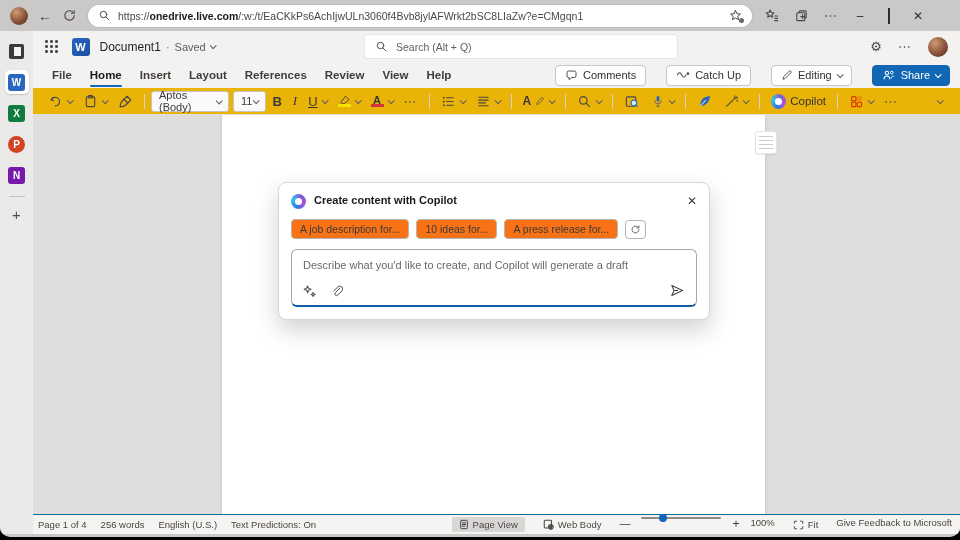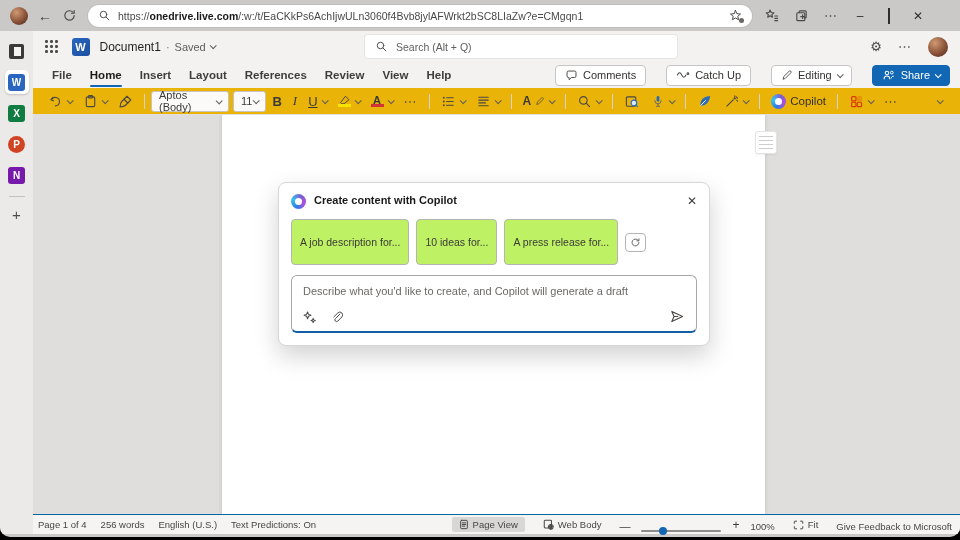--- a/index.html
+++ b/index.html
@@ -78,31 +78,31 @@
   .page { position:absolute; left:189px; top:0; width:543px; bottom:-6px; background:#fff; box-shadow:0 0 4px rgba(0,0,0,.14); }
   .comment-card { position:absolute; left:722px; top:16px; width:22px; height:23px; background:#fff; border:1px solid #e6e4e2; border-radius:3px; box-shadow:0 1px 2px rgba(0,0,0,.07); padding:4px 3px; display:flex; flex-direction:column; gap:3px; }
   .comment-card i { height:1px; background:#cfcdcb; }
 
   
   .cp-dialog { position:absolute; left:245px; top:67px; width:432px; background:#fff; border:1px solid #d8d6d4; border-radius:8px; box-shadow:0 10px 24px rgba(0,0,0,.18); padding:11px 12px 12px; }
   .cp-head { display:flex; gap:8px; }
   .cp-title { font-size:11px; font-weight:700; color:#1b1a19; }
   .cp-close { margin-left:auto; font-size:12px; color:#3d3c3a; }
   .cp-chips { display:flex; align-items:center; gap:7px; margin-top:10px; }
-  .chip { border:1px solid #b6b4b2; border-radius:4px; padding:16px 8px; font-size:10.5px; color:#3b3a38; white-space:nowrap; background:#bef264; }
+  .chip { border:1px solid #b6b4b2; border-radius:4px; padding:3px 8px; font-size:10.5px; color:#3b3a38; white-space:nowrap; background:#f97316; }
   .refresh-btn { width:21px; height:19px; border:1px solid #b6b4b2; border-radius:4px; display:flex; align-items:center; justify-content:center; }
   .cp-input { margin-top:10px; border:1px solid #a9a7a5; border-bottom:2.5px solid var(--copilot_blue,#115ea3); border-radius:6px; padding:9px 11px 7px; height:58px; display:flex; flex-direction:column; justify-content:space-between; }
   .cp-placeholder { font-size:11px; color:#6b6967; }
   .cp-foot { display:flex; align-items:center; gap:13px; }
   .cp-send { margin-left:auto; }
 
   
   .status-bar { height:20px; background:#f5f4f2; border-top:1px solid #0369a1; display:flex; align-items:center; font-size:9.5px; color:#484644; padding:0 8px 0 5px; flex:0 0 auto; }
   .st-left { display:flex; align-items:center; gap:14px; }
-  .st-right { margin-left:auto; display:flex; align-items:flex-end; gap:11px; }
+  .st-right { margin-left:auto; display:flex; align-items:flex-start; gap:11px; }
   .view-btn { display:flex; align-items:center; gap:4px; padding:2px 7px; border-radius:2px; }
   .view-btn.selected { background:#d9d7d5; }
   .zoom-track { width:80px; height:2px; background:#8f8d8b; border-radius:1px; position:relative; }
   .zoom-knob { position:absolute; left:18px; top:-3px; width:8px; height:8px; border-radius:50%; background:var(--accent,#1267b4); }
   .minus { font-size:11px; color:#3c3b39; }
   .plus { font-size:12px; color:#3c3b39; }
 </style>
 </head>
 <body>
 

